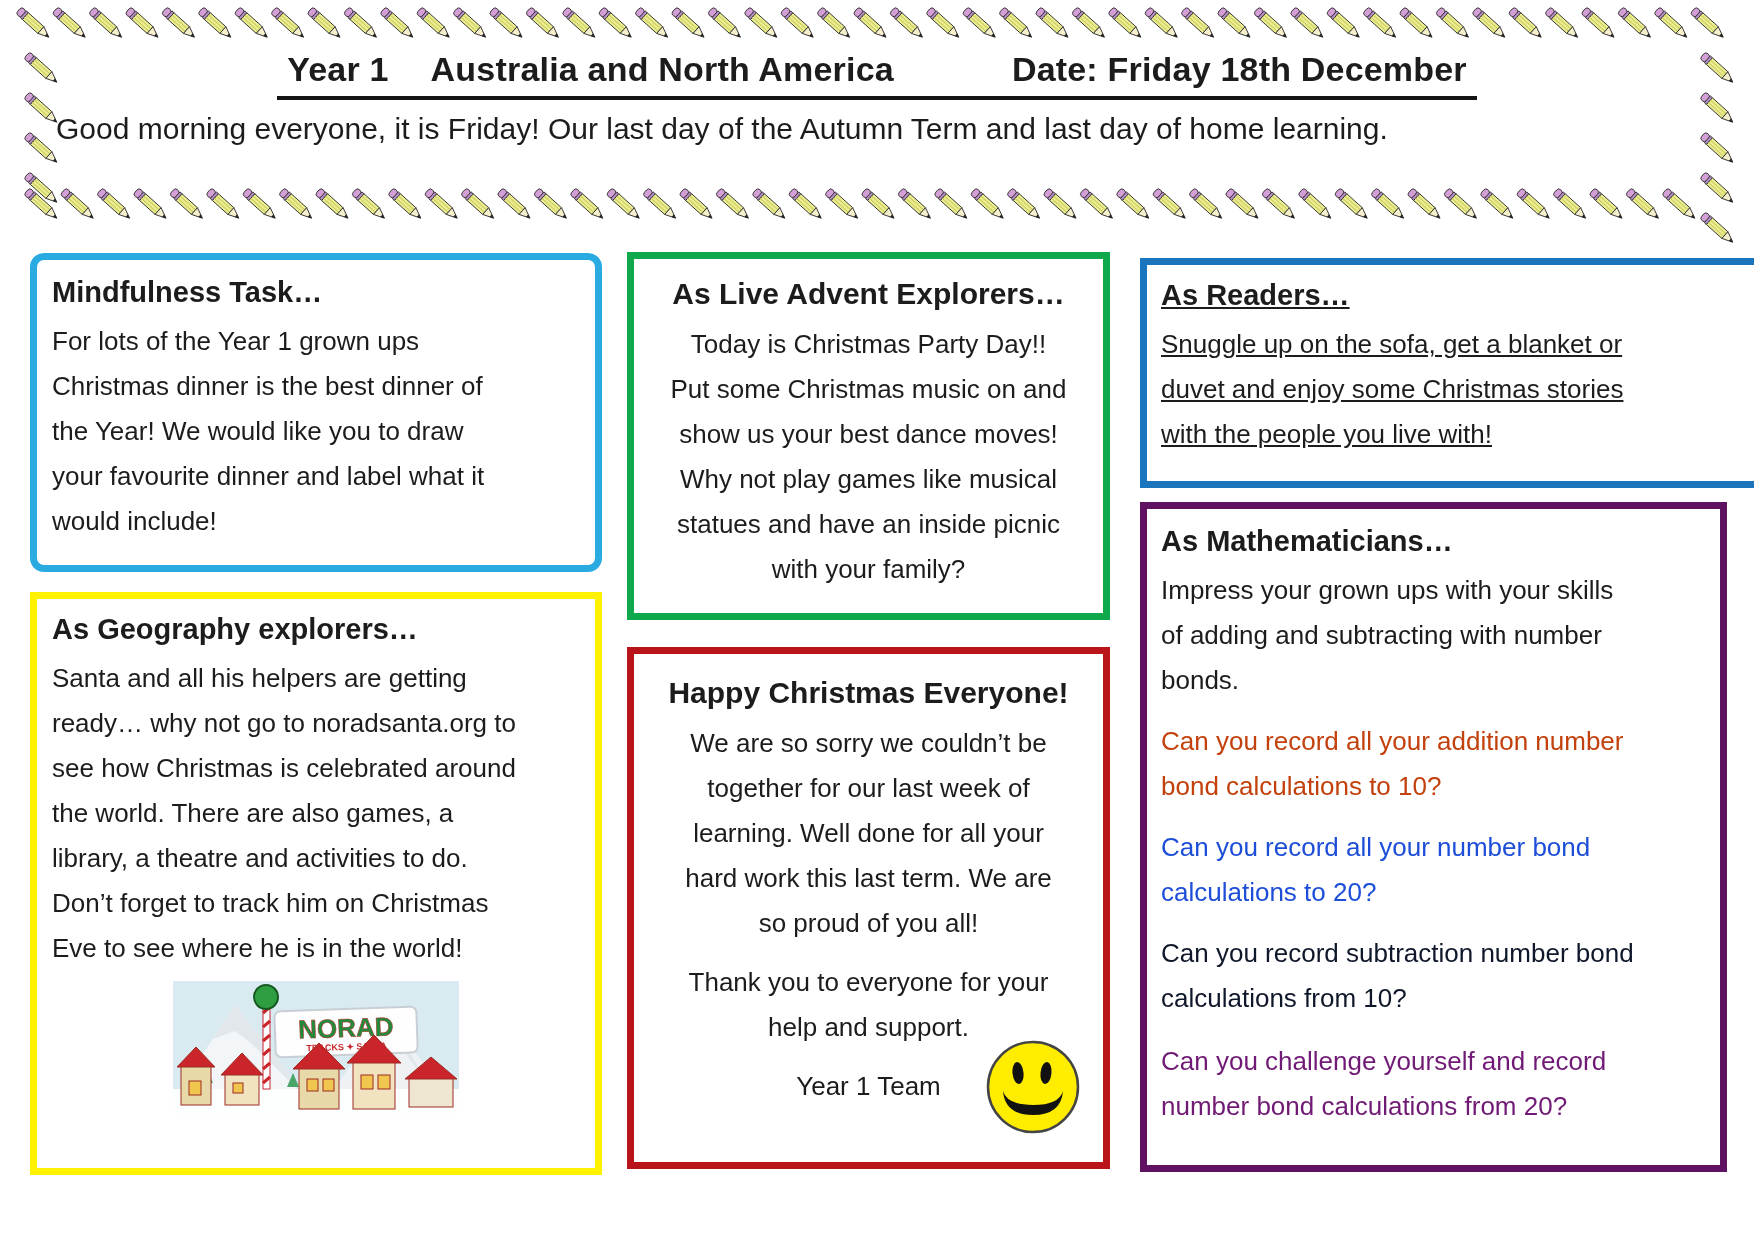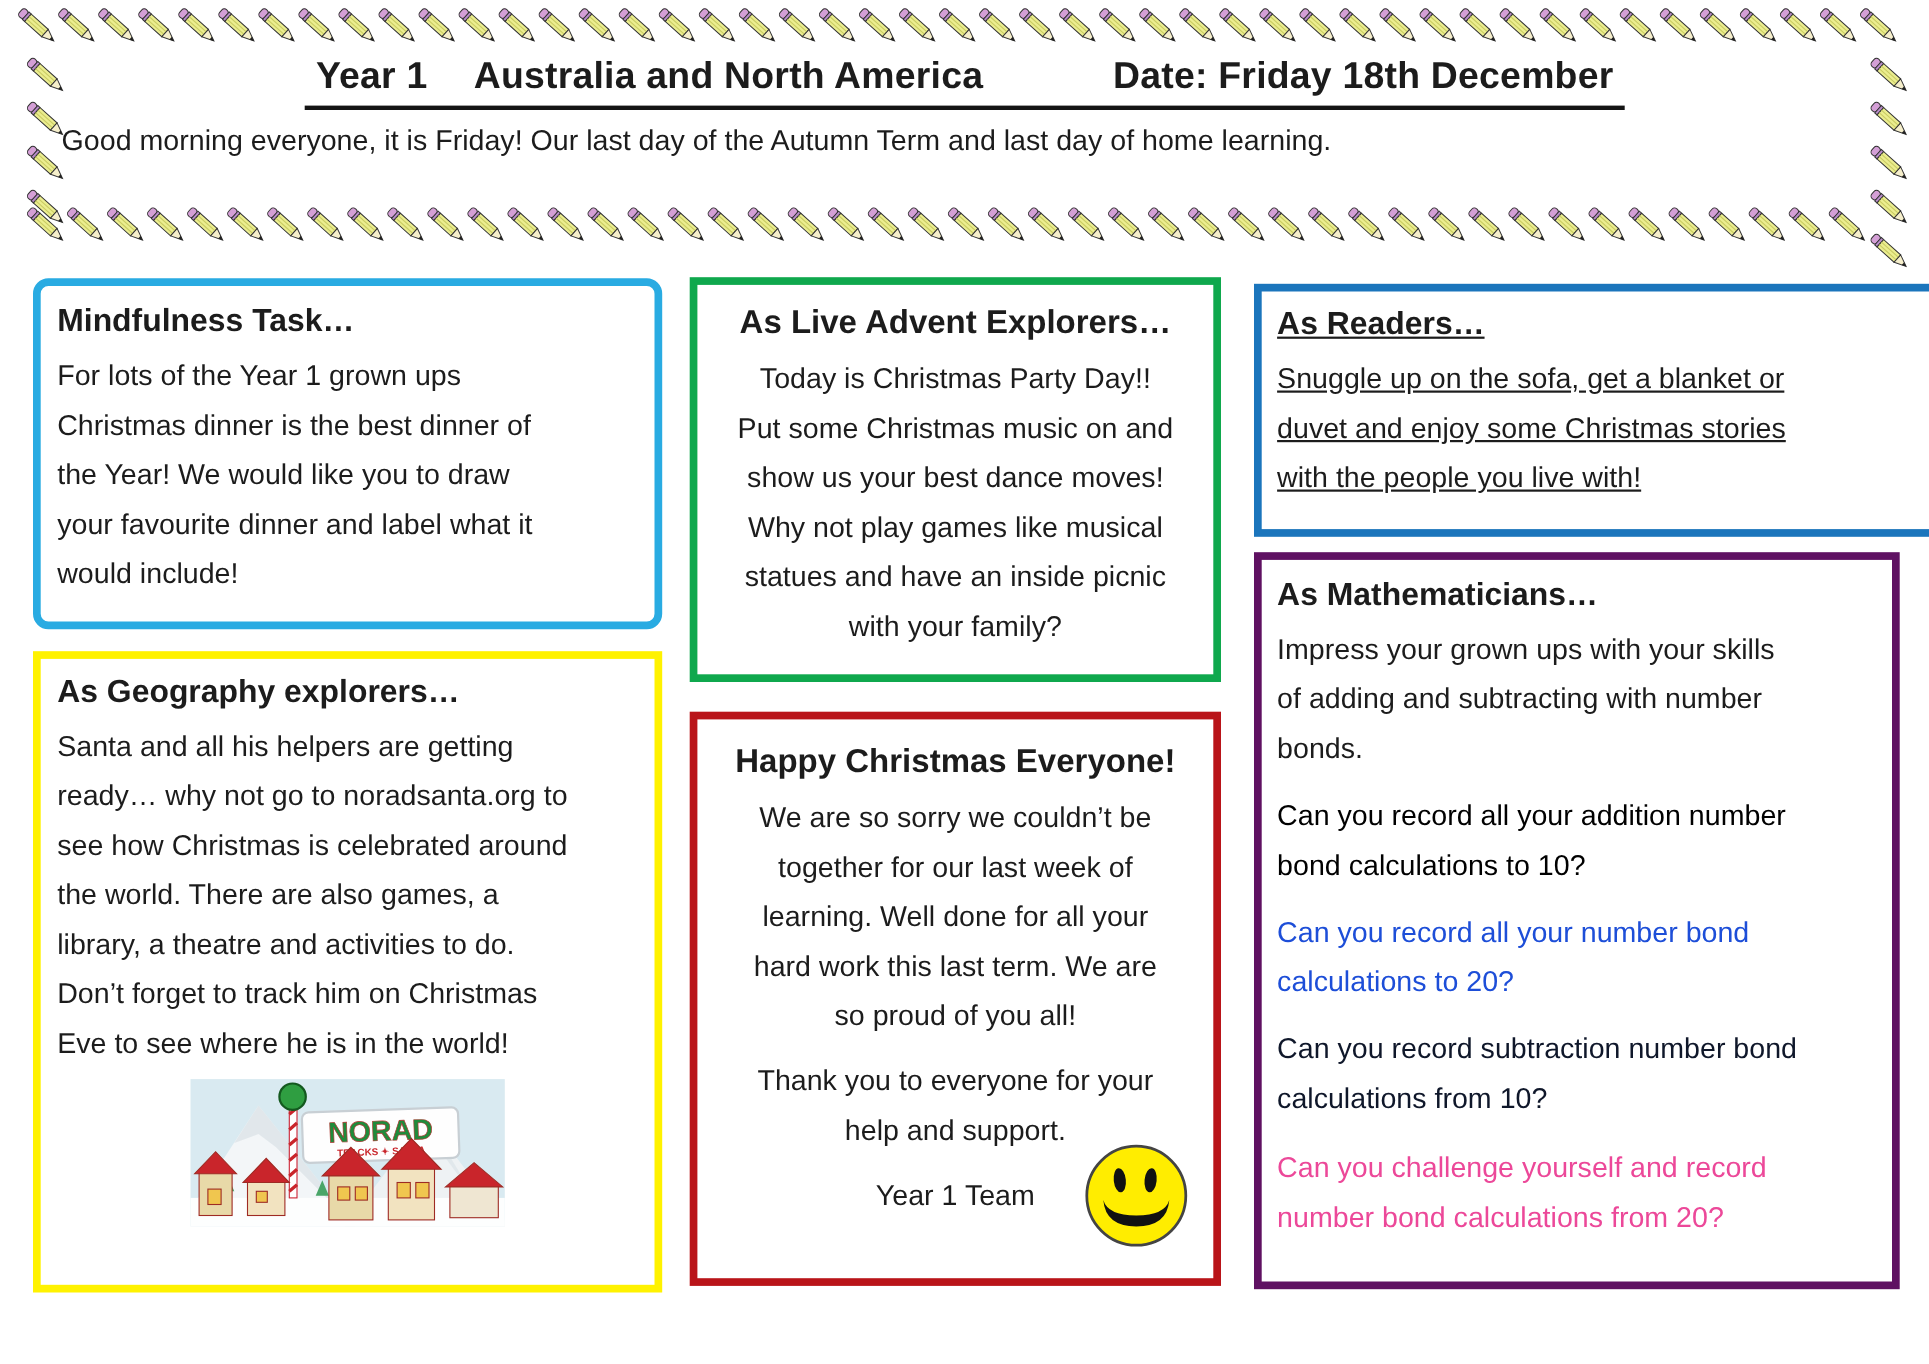--- a/index.html
+++ b/index.html
@@ -11,21 +11,21 @@
   
   #page-title{position:absolute;top:50px;left:0;width:100%;text-align:center;}
   #page-title .underline{
     display:inline-block;border-bottom:4px solid #141414;padding:0 10px 7px 10px;
     font-size:34px;font-weight:bold;letter-spacing:.2px;white-space:nowrap;
   }
   #page-title .t-topic{margin-left:42px;}
   #page-title .t-date{margin-left:118px;}
   #greeting{
     position:absolute;top:112px;left:56px;width:1630px;
-    font-size:26px;white-space:nowrap;
+    font-size:30px;white-space:nowrap;
   }
   
   .box{position:absolute;box-sizing:border-box;border:7px solid #000;background:#fff;}
   .box h2{font-size:29px;font-weight:bold;margin:6px 0 10px 0;line-height:1.15;}
   .box p{font-size:26px;line-height:45px;margin:0 0 10px 0;white-space:pre-line;}
   #box-mindfulness{left:30px;top:253px;width:572px;height:319px;padding:10px 15px;}
   #box-geography{left:30px;top:592px;width:572px;height:583px;padding:8px 15px;}
   #box-advent{left:627px;top:252px;width:483px;height:368px;padding:10px 12px;text-align:center;}
   #box-happy{left:627px;top:647px;width:483px;height:522px;padding:14px 12px;text-align:center;}
   #box-readers{left:1140px;top:258px;width:708px;height:230px;padding:8px 14px;text-decoration:underline;}
@@ -262,23 +262,23 @@
     <p>Snuggle up on the sofa, get a blanket or
 duvet and enjoy some Christmas stories
 with the people you live with!</p>
   </div>
 
   <div class="box" id="box-maths" style="border-color: rgb(95, 17, 98);">
     <h2>As Mathematicians…</h2>
     <p>Impress your grown ups with your skills
 of adding and subtracting with number
 bonds.</p>
-    <p style="color: #000000;">Can you record all your addition number
+    <p style="color: #c2410c;">Can you record all your addition number
 bond calculations to 10?</p>
     <p style="color: #1d4ed8;">Can you record all your number bond
 calculations to 20?</p>
     <p style="color: #0f172a;">Can you record subtraction number bond
 calculations from 10?</p>
-    <p style="color: #ec4899; margin-top: 18px;">Can you challenge yourself and record
+    <p style="color: #701a75; margin-top: 18px;">Can you challenge yourself and record
 number bond calculations from 20?</p>
   </div>
 
 </div>
 
 </body></html>

